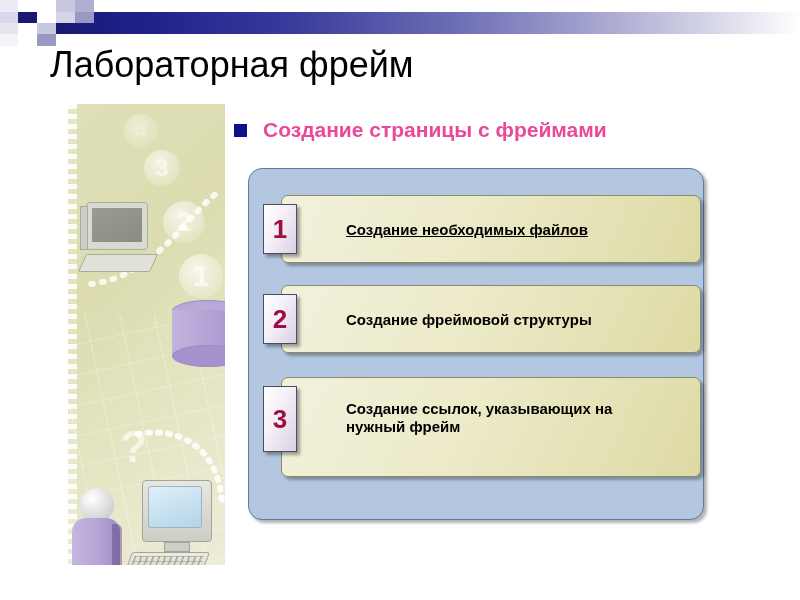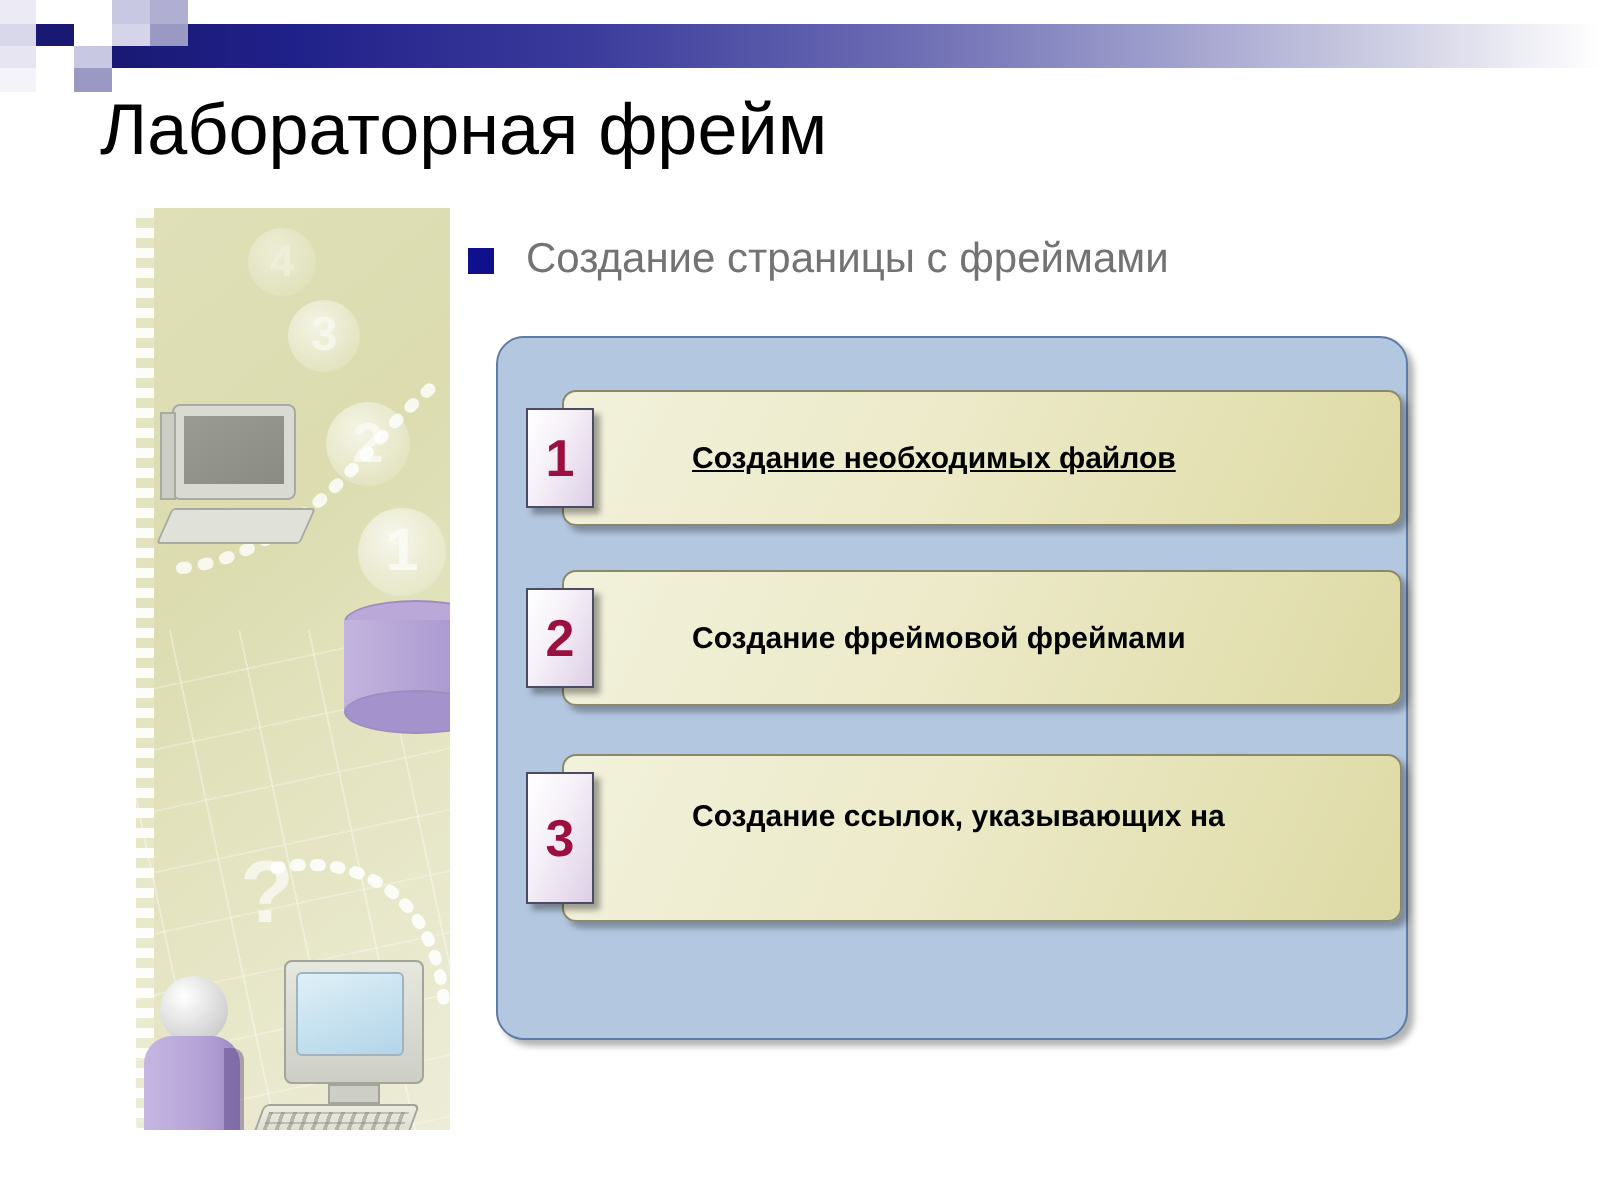--- a/index.html
+++ b/index.html
@@ -119,21 +119,21 @@
   }
 
   
   #bullet-line{
     position:absolute; left:234px; top:118px;
     display:flex; align-items:center; gap:16px;
   }
   #bullet-square{
     width:13px; height:13px; background:#10108c; flex:0 0 auto;
   }
-  #bullet-text{ font-size:21px; color:#737373; white-space:nowrap; }
+  #bullet-text{ font-size:21px; color:#ec4899; white-space:nowrap;font-weight:bold; }
 </style>
 </head>
 <body>
 
 <div id="header-decoration">
   <div class="grad-bar"></div>
   <div id="header-squares">
       <div class="sq" style="left: 0px; top: 0px; width: 18px; height: 12px; background: rgb(236, 234, 244);"></div>
       <div class="sq" style="left: 0px; top: 12px; width: 18px; height: 11px; background: rgb(217, 216, 234);"></div>
       <div class="sq" style="left: 0px; top: 23px; width: 18px; height: 11px; background: rgb(230, 229, 241);"></div>
@@ -202,26 +202,27 @@
       <div class="beige-box" style="height: 68px;">
         <div class="beige-text" style="top: 25px; text-decoration: underline;">
           <div>Создание необходимых файлов</div>
         </div>
       </div>
       <div class="num-badge" style="top: 9px; height: 50px;">1</div>
     </div>
     <div class="step-row" style="top: 116px; width: 440px; height: 68px;">
       <div class="beige-box" style="height: 68px;">
         <div class="beige-text" style="top: 25px;">
-          <div>Создание фреймовой фреймами</div>
+          <div>Создание фреймовой структуры</div>
         </div>
       </div>
       <div class="num-badge" style="top: 9px; height: 50px;">2</div>
     </div>
     <div class="step-row" style="top: 208px; width: 440px; height: 84px;">
-      <div class="beige-box" style="height: 84px;">
+      <div class="beige-box" style="height: 100px;">
         <div class="beige-text" style="top: 22px;">
           <div>Создание ссылок, указывающих на</div>
+          <div>нужный фрейм</div>
         </div>
       </div>
       <div class="num-badge" style="top: 9px; height: 66px;">3</div>
     </div>
   </div>
 
 </body></html>

